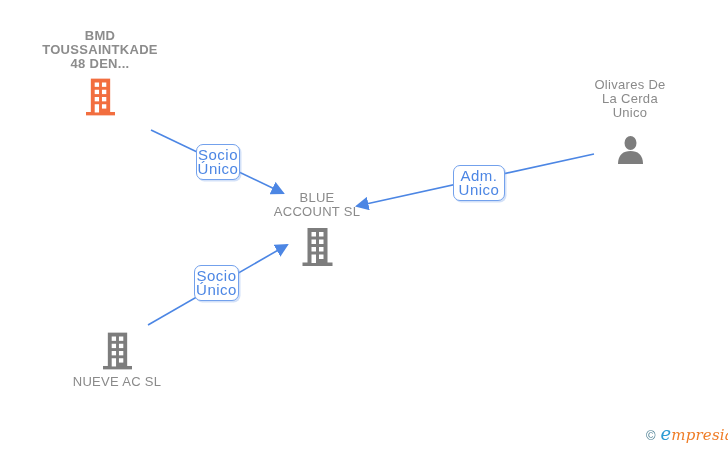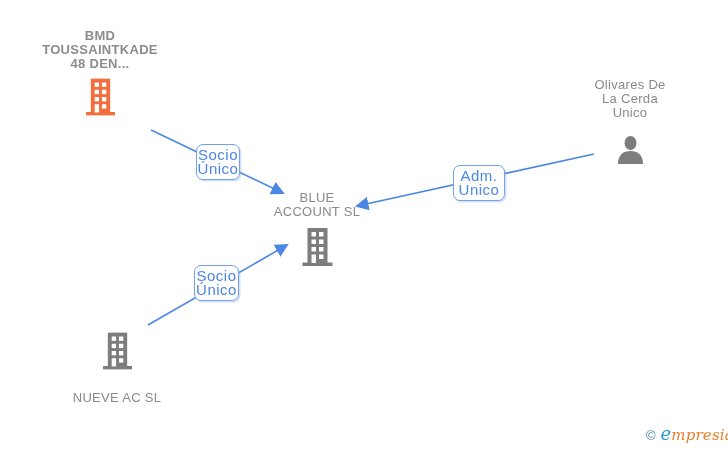--- a/index.html
+++ b/index.html
@@ -147,21 +147,21 @@
       <rect x="5" y="0" width="20" height="35" fill="#7d7d7d"></rect>
       <rect x="9" y="4" width="4.5" height="4.5" fill="#ffffff"></rect>
       <rect x="16.5" y="4" width="4.5" height="4.5" fill="#ffffff"></rect>
       <rect x="9" y="11.5" width="4.5" height="4.5" fill="#ffffff"></rect>
       <rect x="16.5" y="11.5" width="4.5" height="4.5" fill="#ffffff"></rect>
       <rect x="9" y="19" width="4.5" height="4.5" fill="#ffffff"></rect>
       <rect x="16.5" y="19" width="4.5" height="4.5" fill="#ffffff"></rect>
       <rect x="9" y="26.5" width="4.5" height="8.5" fill="#ffffff"></rect>
       <rect x="16.5" y="26.5" width="4.5" height="4.5" fill="#ffffff"></rect>
     </svg>
-    <div class="node-label" style="margin-top:21px">NUEVE AC SL</div>
+    <div class="node-label" style="margin-top:5px">NUEVE AC SL</div>
   </div>
 
   <div class="edge-label" style="left:196px; top:144px; width:44px; height:36px;">Socio
 Único</div>
   <div class="edge-label" style="left:453px; top:165px; width:52px; height:36px;">Adm.
 Unico</div>
   <div class="edge-label" style="left:194px; top:265px; width:45px; height:36px;">Socio
 Único</div>
 
   <div class="watermark">

